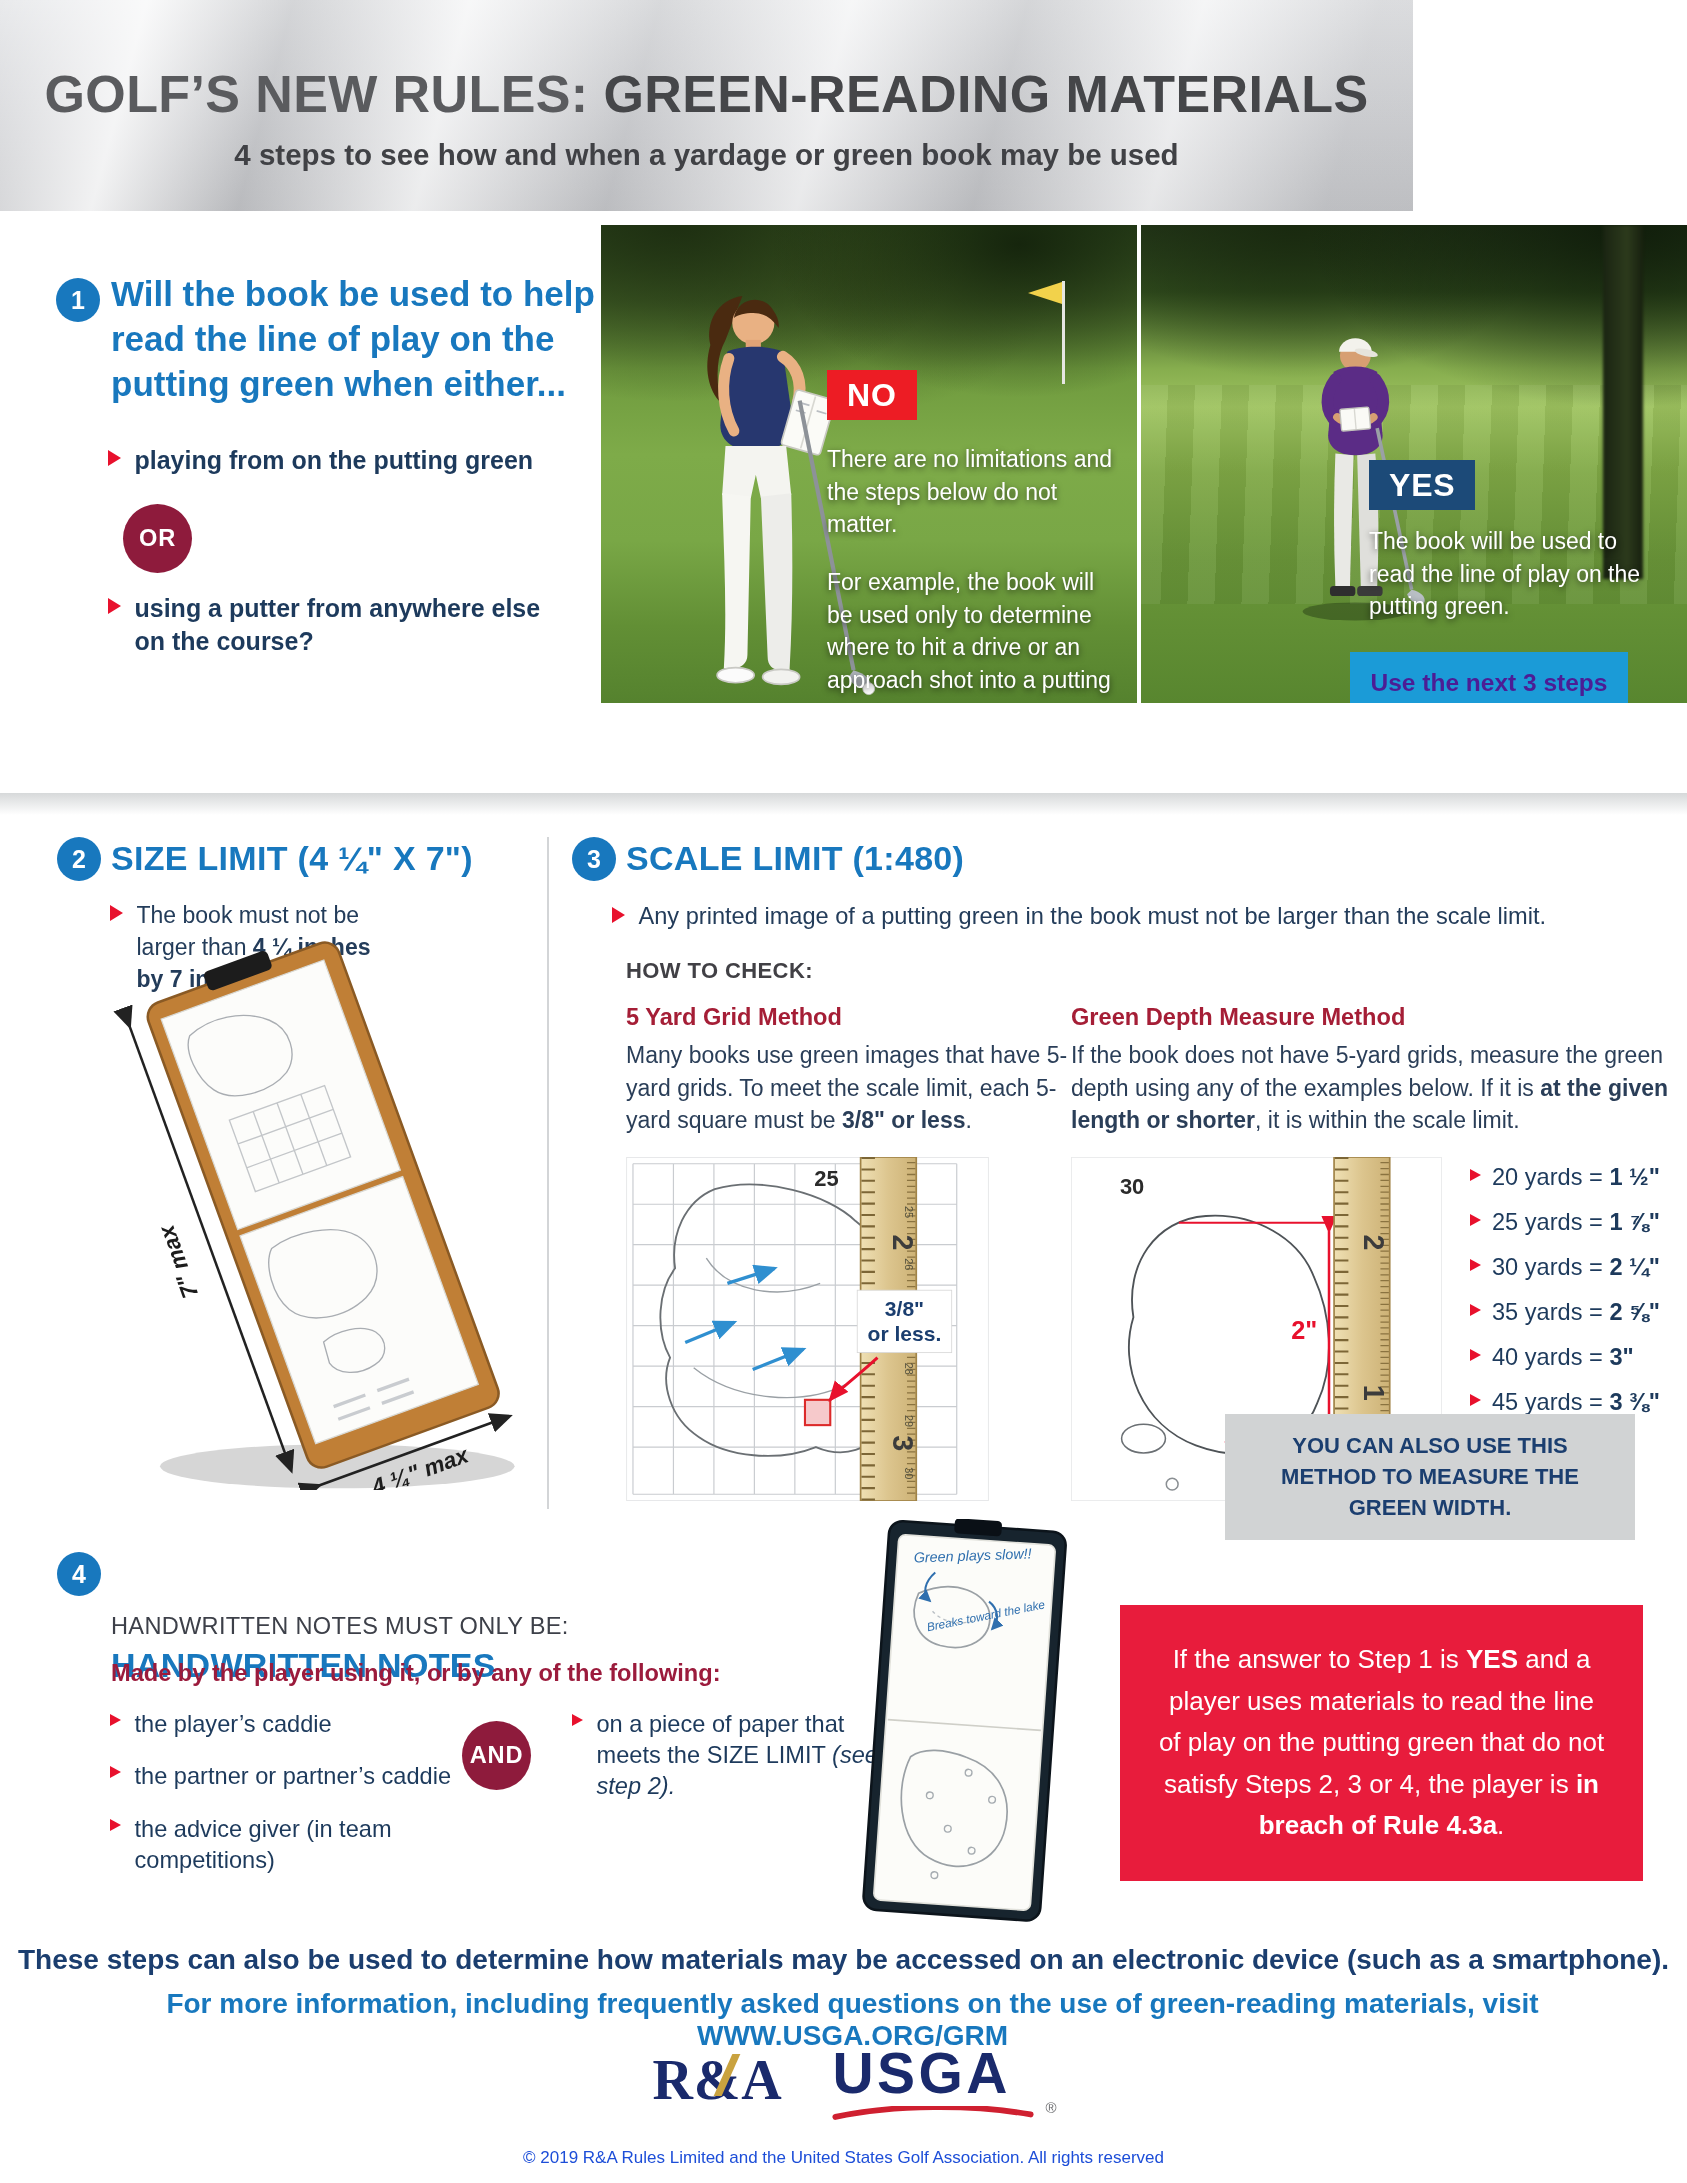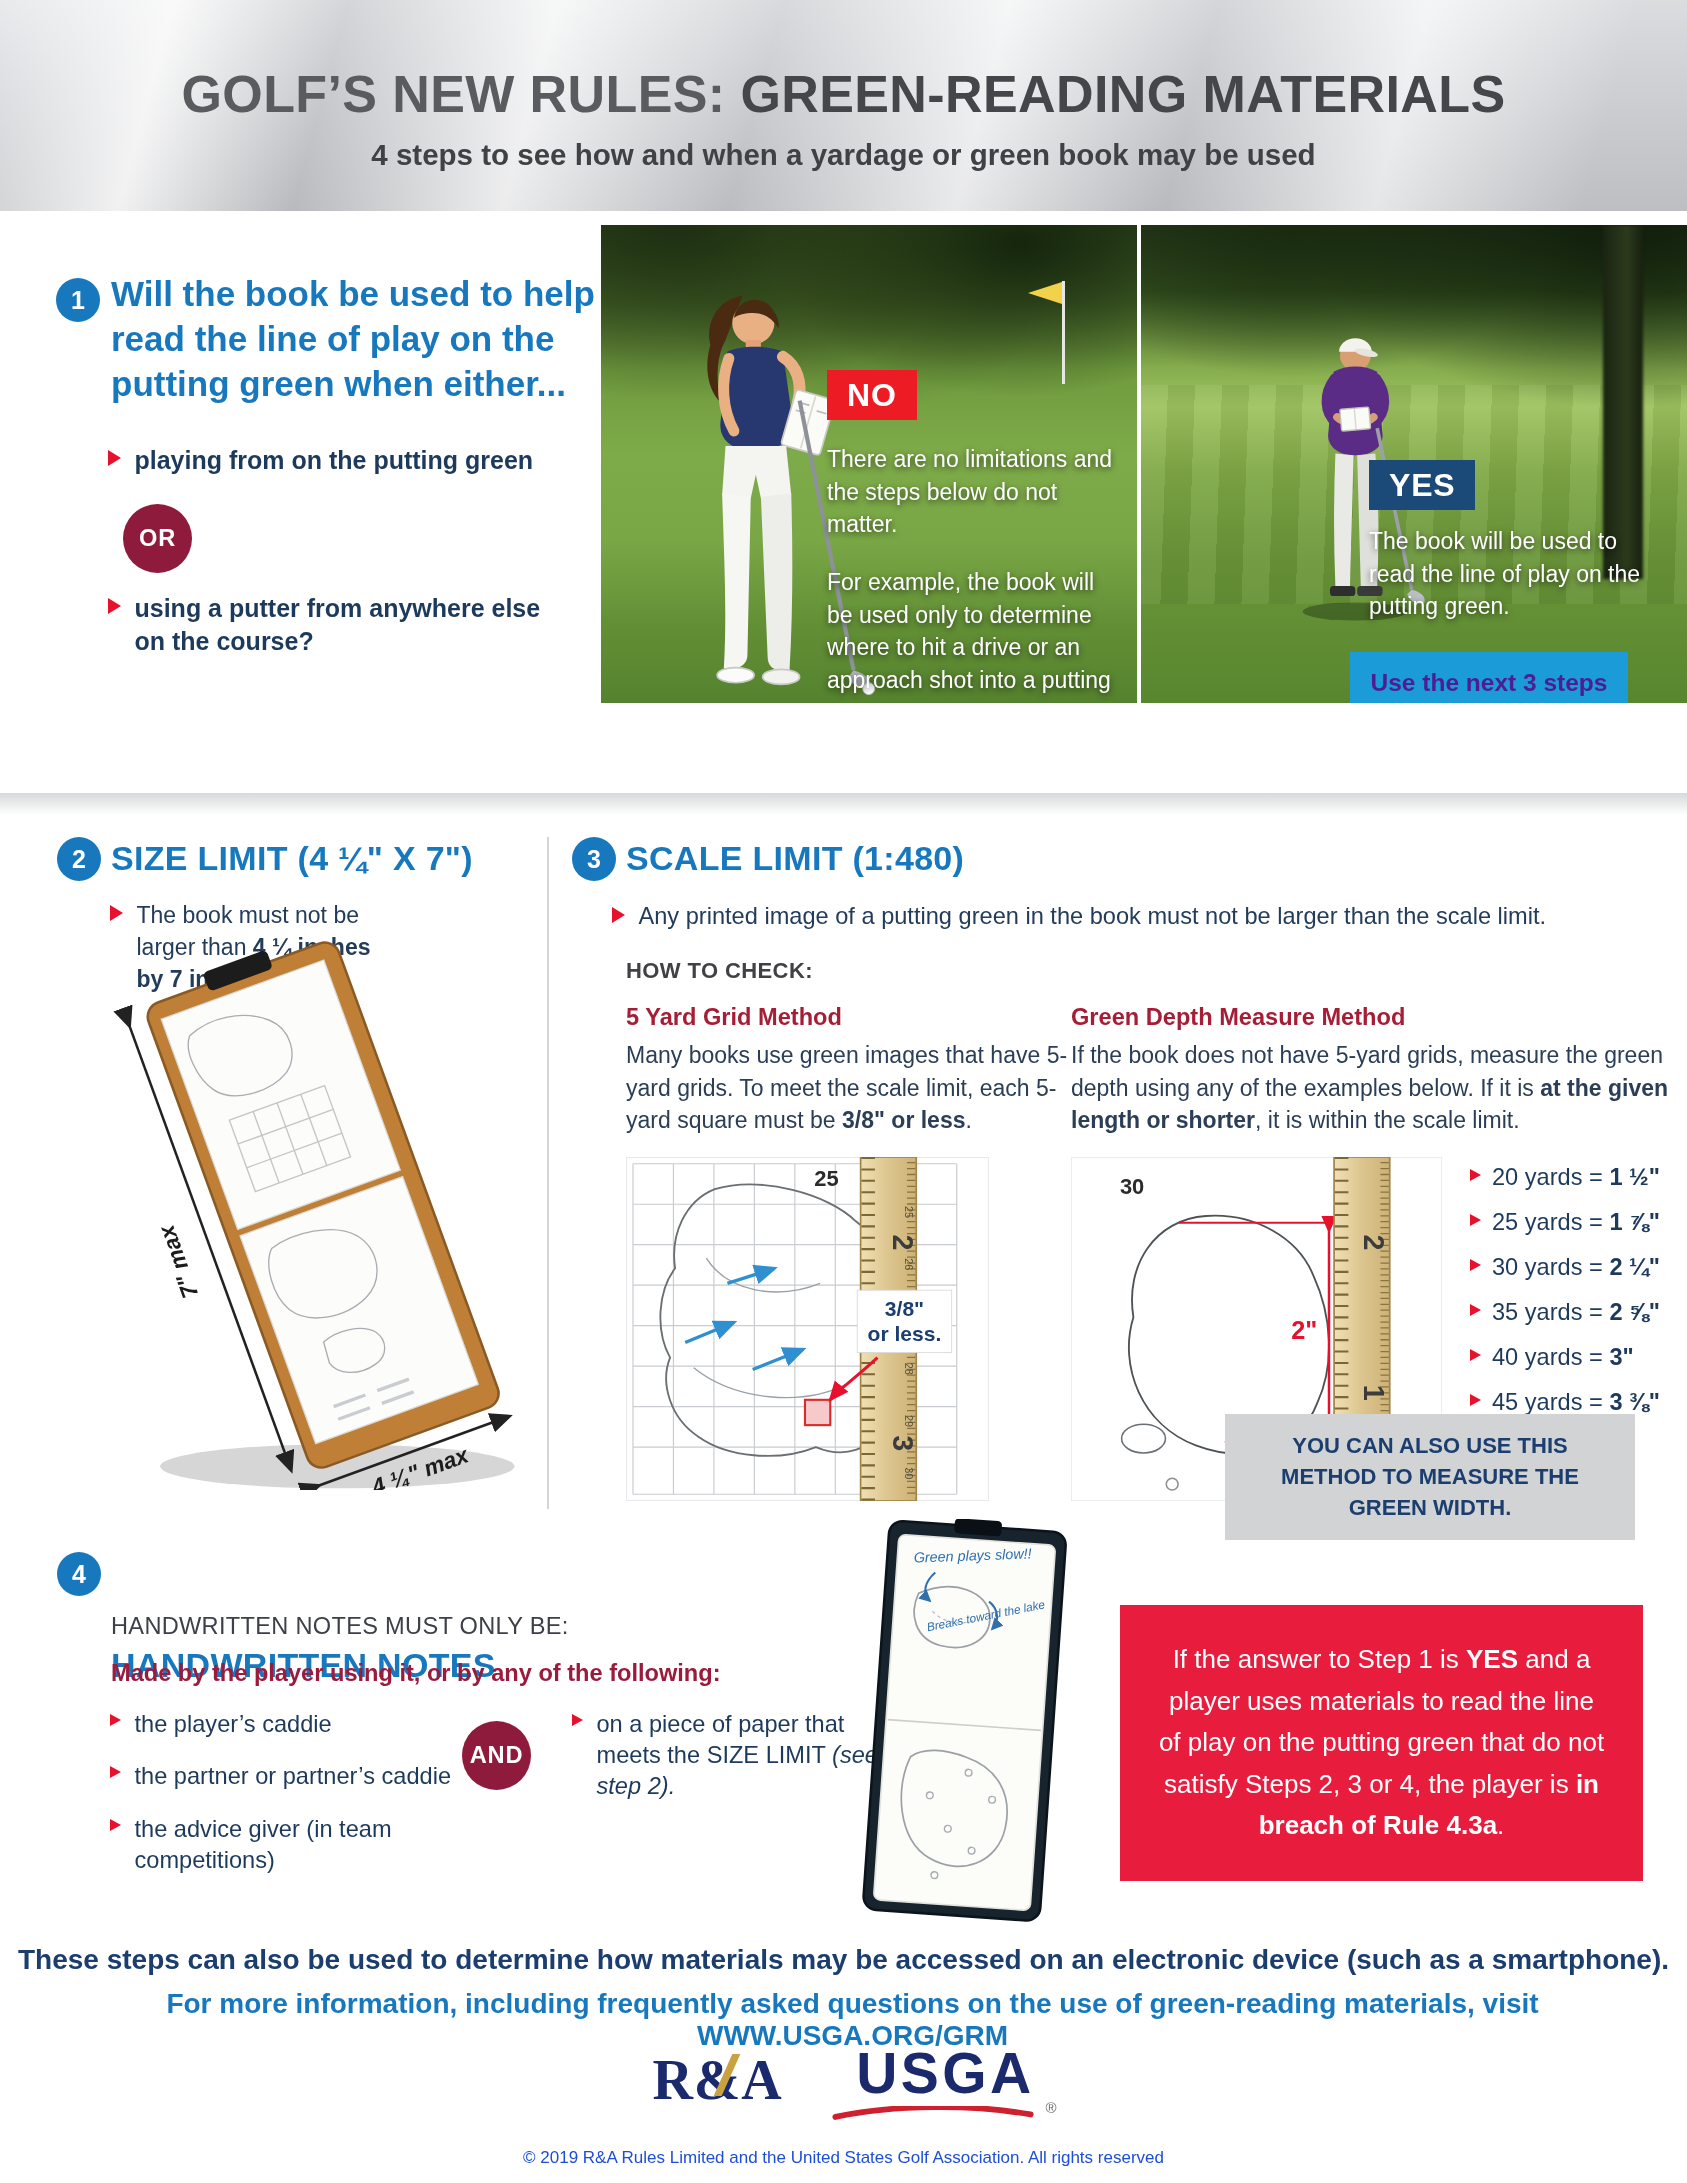--- a/index.html
+++ b/index.html
@@ -1,21 +1,21 @@
 <!DOCTYPE html>
 <html style="font-size:13.5px"><head>
 <meta charset="utf-8">
 <style>
   * { box-sizing: border-box; margin: 0; padding: 0; }
   html,body { background:#ffffff; }
   body { font-family:"Liberation Sans", sans-serif; }
   .page { position:relative; width:1687px; height:2183px; background:#ffffff; overflow:hidden; }
 
   
-  .header { position:absolute; left:0; top:0; width:1687px; height:211px;
+  .header { position:absolute; left:0; top:0; width:1413px; height:211px;
             background:linear-gradient(180deg,#e9eaec 0%, #d6d7da 55%, #c7c8cb 100%); }
   .header-sheen { position:absolute; inset:0;
             background:linear-gradient(105deg, rgba(255,255,255,0) 0%, rgba(255,255,255,.75) 10%,
               rgba(120,122,126,.18) 20%, rgba(255,255,255,.65) 32%, rgba(120,122,126,.15) 45%,
               rgba(255,255,255,.6) 58%, rgba(120,122,126,.18) 70%, rgba(255,255,255,.55) 82%,
               rgba(120,122,126,.12) 94%); }
   .title { position:absolute; left:0; top:64px; width:100%; text-align:center; font-size:52px; letter-spacing:0.4px; }
   .t-light { font-weight:700; color:#5a5b5e; }
   .t-bold  { font-weight:800; color:#454649; }
   .subtitle { position:absolute; left:0; top:138px; width:100%; text-align:center;
@@ -108,21 +108,21 @@
              font-size:28px; font-weight:700; color:#1b3e6f; }
   .f-line2 { position:absolute; left:0; top:1988px; width:100%; text-align:center;
              font-size:28px; font-weight:700; color:#1878be;padding-left:18px; }
   .f-line2 .url { font-weight:800; cursor:pointer; }
   .logos { position:absolute; left:0; top:2040px; width:100%; display:flex; justify-content:center;
            align-items:center; gap:50px; }
   .ra-logo { position:relative; font-family:"Liberation Serif", serif; font-weight:700; font-size:56px;
              color:#1a2a6c; letter-spacing:0.8px; }
   .gold-bolt { position:absolute; left:54%; top:6.7px; width:7.6px; height:42px; background:#c9a23f;
              transform:skewX(-24deg); }
-  .usga-logo { position:relative; display:flex; flex-direction:column; align-items:flex-end; }
+  .usga-logo { position:relative; display:flex; flex-direction:column; align-items:flex-start; }
   .usga-text { font-weight:800; font-size:57px; color:#1a2a6c; letter-spacing:3.4px; }
   .usga-reg { position:absolute; right:-22px; bottom:3.4px; font-size:15px; color:#6c6d70; }
   .copyright { position:absolute; left:0; top:2148px; width:100%; text-align:center;
                font-size:17px; color:#1d4ed8; }
 
   svg text { font-family:"Liberation Sans", sans-serif; }
   em { font-style:italic; }
 </style>
 </head>
 <body>

